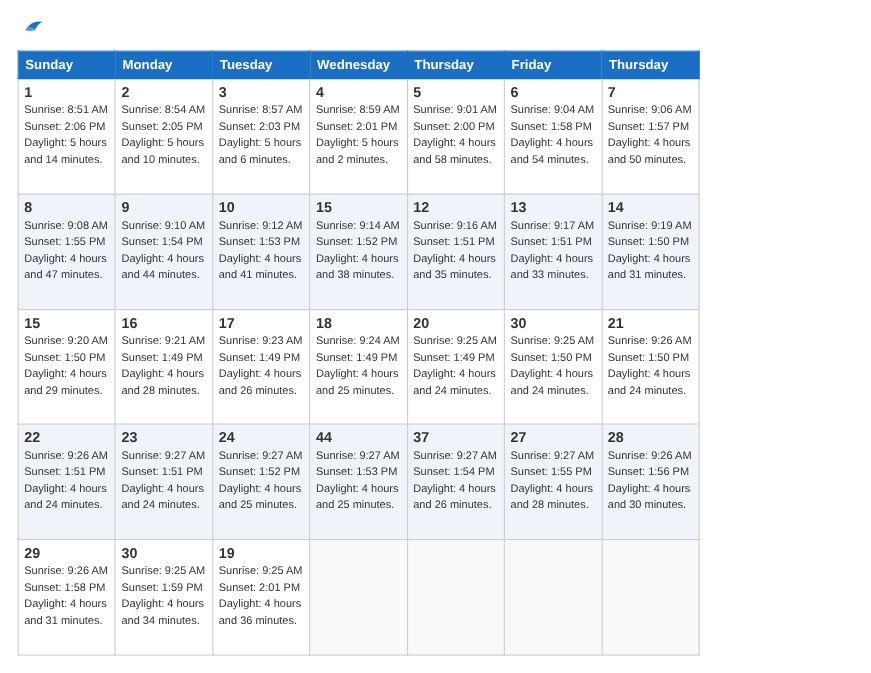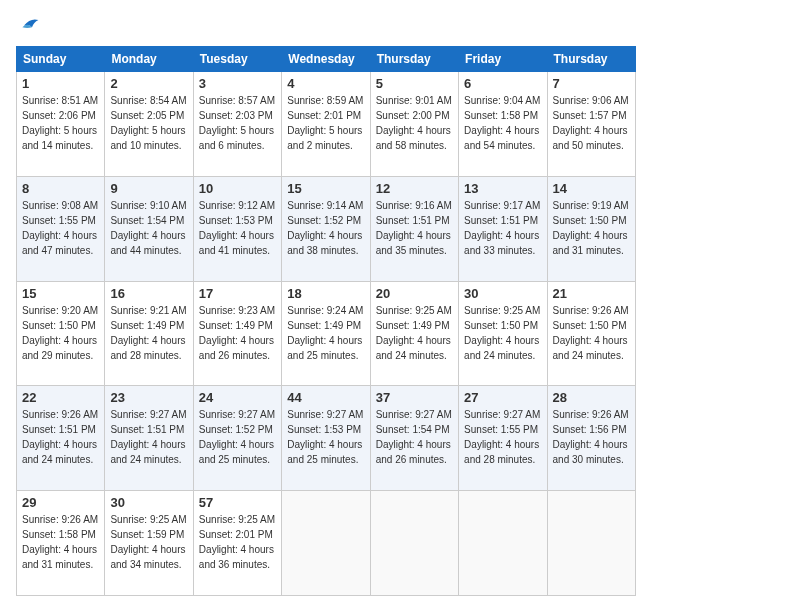--- a/index.html
+++ b/index.html
@@ -261,21 +261,21 @@
         <tr>
           <td>
             <span class="day-num">29</span>
 <div class="day-info">Sunrise: 9:26 AM<br>Sunset: 1:58 PM<br>Daylight: 4 hours and 31 minutes.</div>
           </td>
           <td>
             <span class="day-num">30</span>
 <div class="day-info">Sunrise: 9:25 AM<br>Sunset: 1:59 PM<br>Daylight: 4 hours and 34 minutes.</div>
           </td>
           <td>
-            <span class="day-num">57</span>
+            <span class="day-num">19</span>
 <div class="day-info">Sunrise: 9:25 AM<br>Sunset: 2:01 PM<br>Daylight: 4 hours and 36 minutes.</div>
           </td>
           <td class="empty-cell"></td>
           <td class="empty-cell"></td>
           <td class="empty-cell"></td>
           <td class="empty-cell"></td>
         </tr>
       </tbody>
   </table>
 </div>

